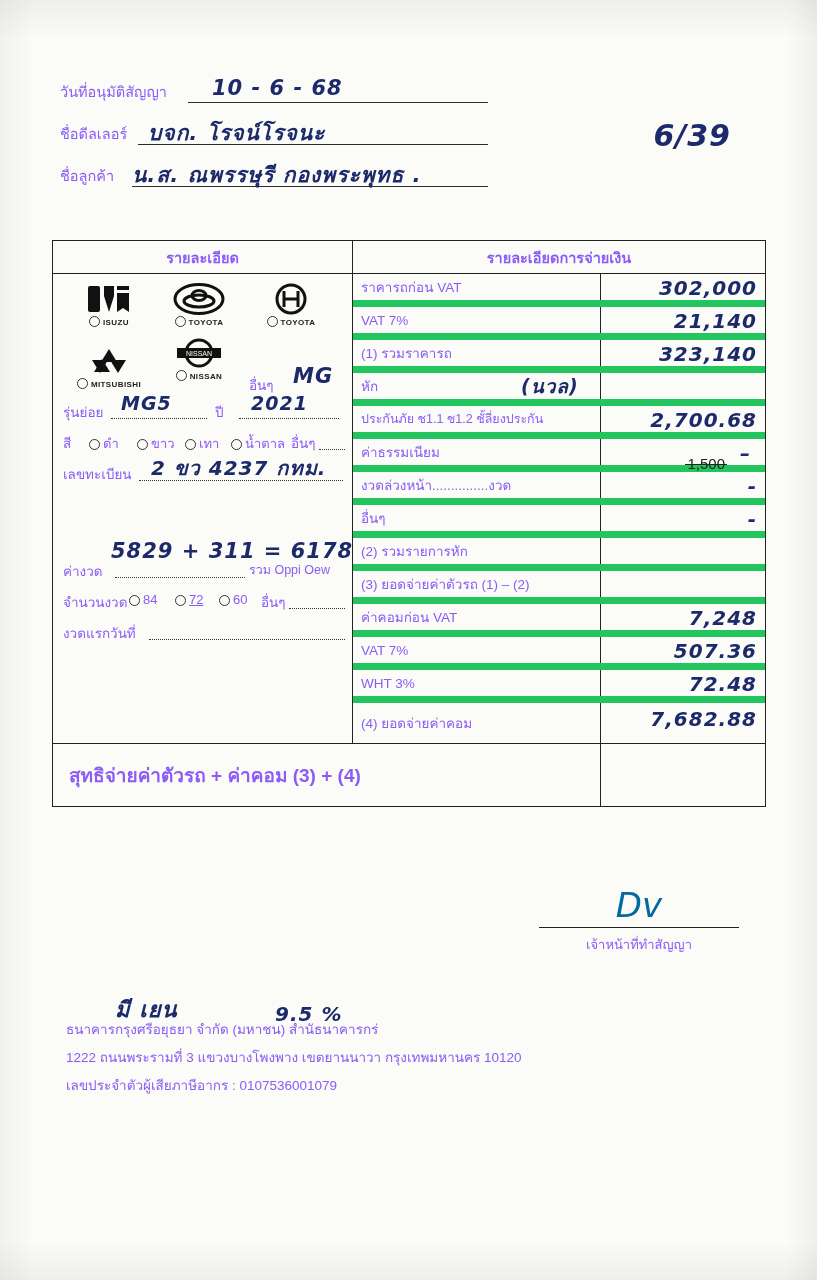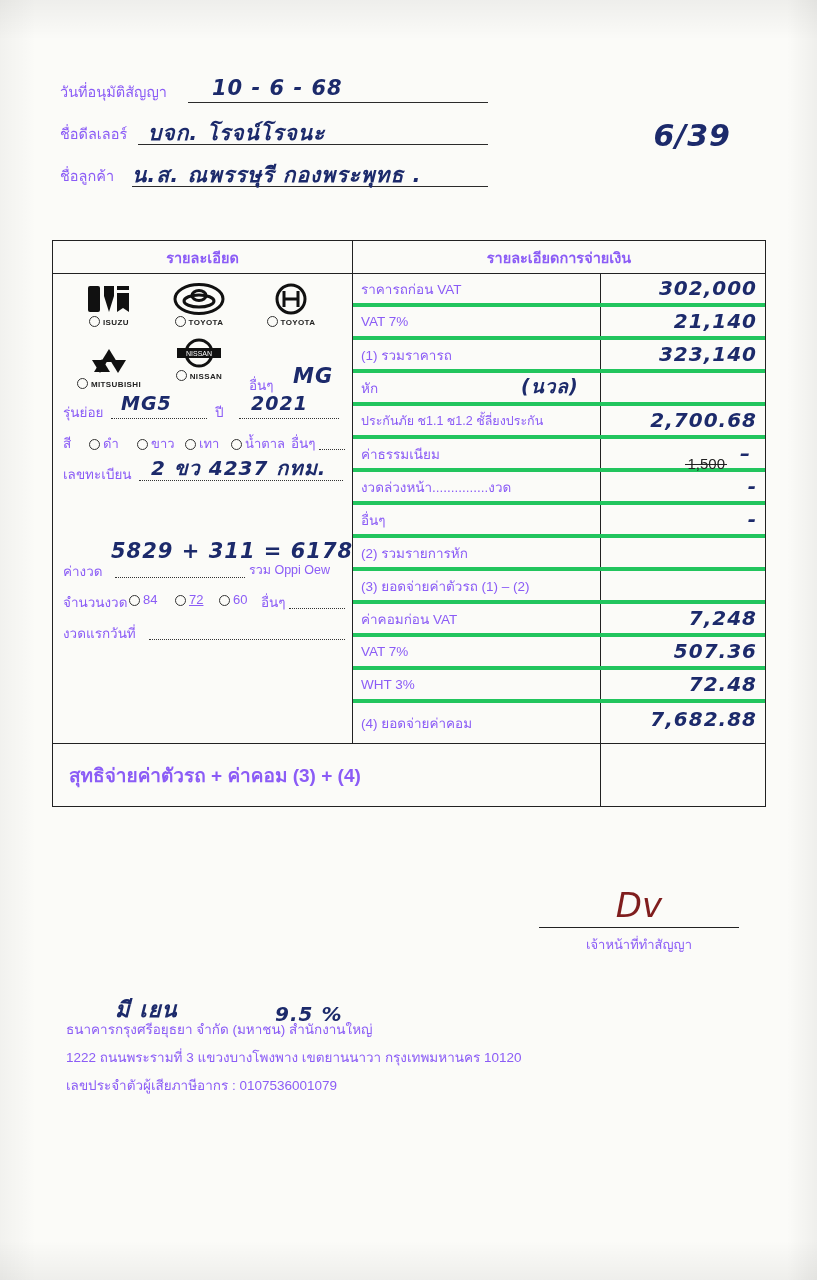--- a/index.html
+++ b/index.html
@@ -174,21 +174,21 @@
   }
   .hv {
     position: absolute;
     font-size: 19px;
     white-space: nowrap;
   }
 
   
   .rrow {
     display: flex;
-    border-bottom: 4px solid #22c55e;
+    border-bottom: 7px solid #22c55e;
     box-sizing: border-box;
     height: 33px;
   }
   .rrow:last-child { border-bottom: none; }
   .rlab {
     width: 248px;
     border-right: 1px solid #222;
     box-sizing: border-box;
     display: flex;
     align-items: center;
@@ -247,21 +247,21 @@
   
   .sig {
     position: absolute;
     right: 78px;
     top: 885px;
     width: 200px;
     text-align: center;
   }
   .sig .scribble {
     font-size: 34px;
-    color: #7f1d1d;
+    color: #0369a1;
     font-family: "DejaVu Sans", sans-serif;
     font-style: italic;
     height: 42px;
   }
   .sig .sline {
     border-bottom: 1px solid #222;
     margin-bottom: 6px;
   }
   .sig .scap { font-size: 13px; }
 
@@ -585,18 +585,18 @@
     </div>
   </div>
 
   <div class="sig">
     <div class="scribble">Dv</div>
     <div class="sline"></div>
     <div class="scap printed">เจ้าหน้าที่ทำสัญญา</div>
   </div>
 
   <div class="addr printed">
-    <div>ธนาคารกรุงศรีอยุธยา จำกัด (มหาชน) สำนักงานใหญ่</div>
+    <div>ธนาคารกรุงศรีอยุธยา จำกัด (มหาชน) สำนัธนาคารกร่</div>
     <div>1222 ถนนพระรามที่ 3  แขวงบางโพงพาง  เขตยานนาวา  กรุงเทพมหานคร 10120</div>
     <div>เลขประจำตัวผู้เสียภาษีอากร : 0107536001079</div>
   </div>
 
 </div>
 
 </body></html>

